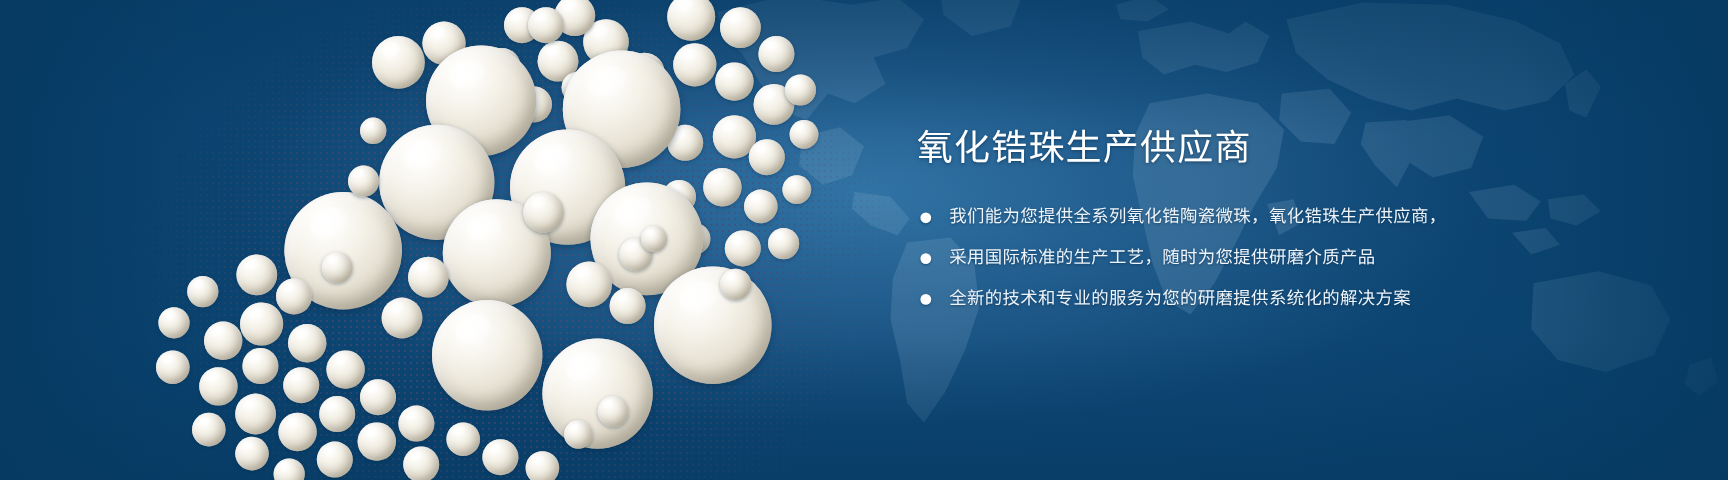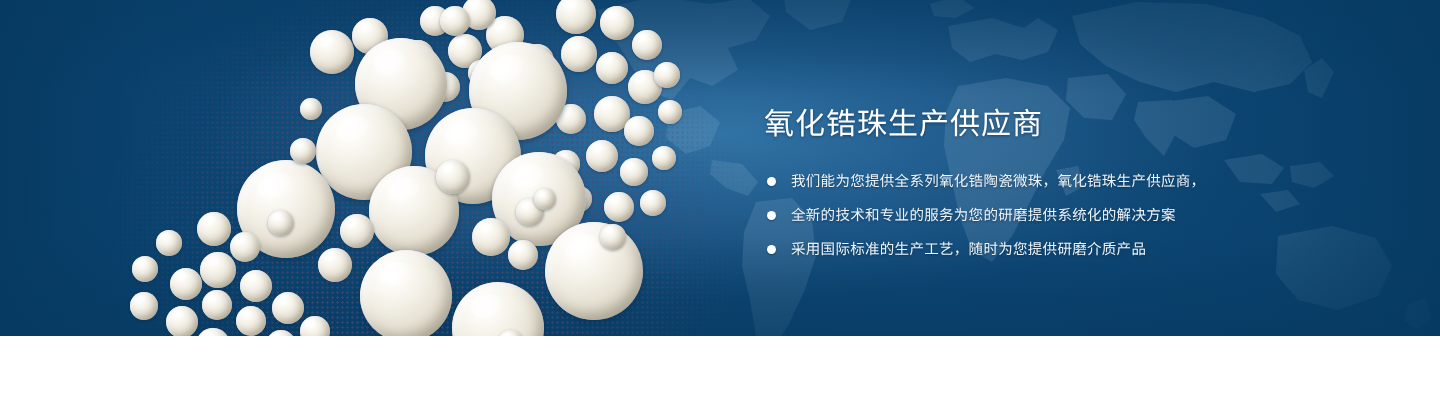--- a/index.html
+++ b/index.html
@@ -6,21 +6,21 @@
   html, body {
     margin: 0;
     padding: 0;
     background: #ffffff;
   }
   * { box-sizing: border-box; }
 
   .banner {
     position: relative;
     width: 1440px;
-    height: 336px;
+    height: 400px;
     overflow: hidden;
     font-family: "Liberation Sans", "DejaVu Sans", sans-serif;
     
     background: #0a4572;
   }
 
   
   .bg-radial {
     position: absolute;
     inset: 0;
@@ -302,24 +302,24 @@
 
     <ul class="bullets">
 
       <li class="bullet">
         <span class="dot"></span>
         <span class="bullet-line">我们能为您提供全系列氧化锆陶瓷微珠，氧化锆珠生产供应商，</span>
       </li>
 
       <li class="bullet">
         <span class="dot"></span>
+        <span class="bullet-line">采用国际标准的生产工艺，随时为您提供研磨介质产品</span>
+      </li>
+
+      <li class="bullet">
+        <span class="dot"></span>
         <span class="bullet-line">全新的技术和专业的服务为您的研磨提供系统化的解决方案</span>
       </li>
 
-      <li class="bullet">
-        <span class="dot"></span>
-        <span class="bullet-line">采用国际标准的生产工艺，随时为您提供研磨介质产品</span>
-      </li>
-
     </ul>
   </div>
 
 </div>
 
 </body></html>

